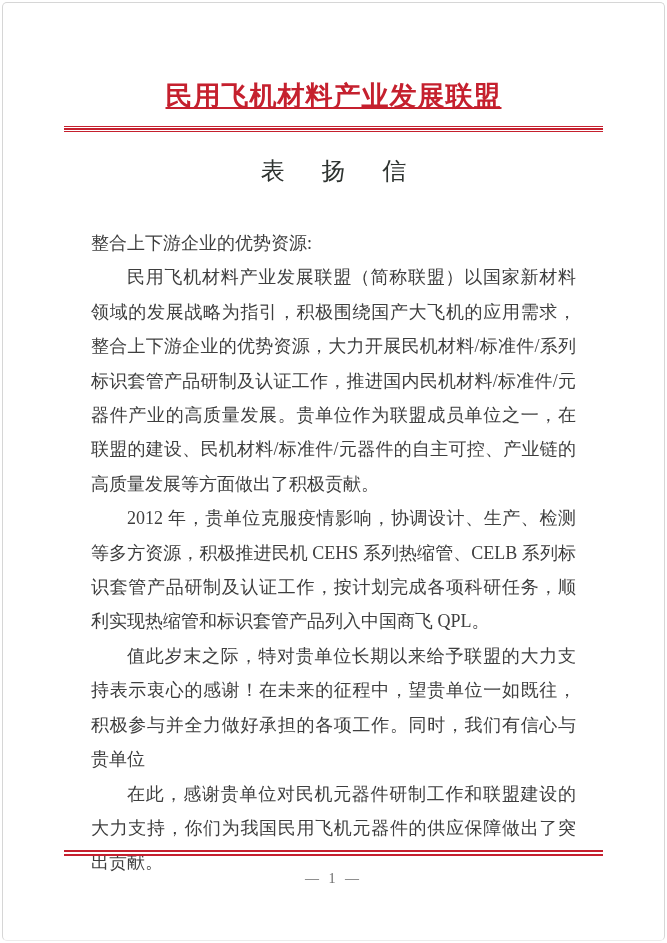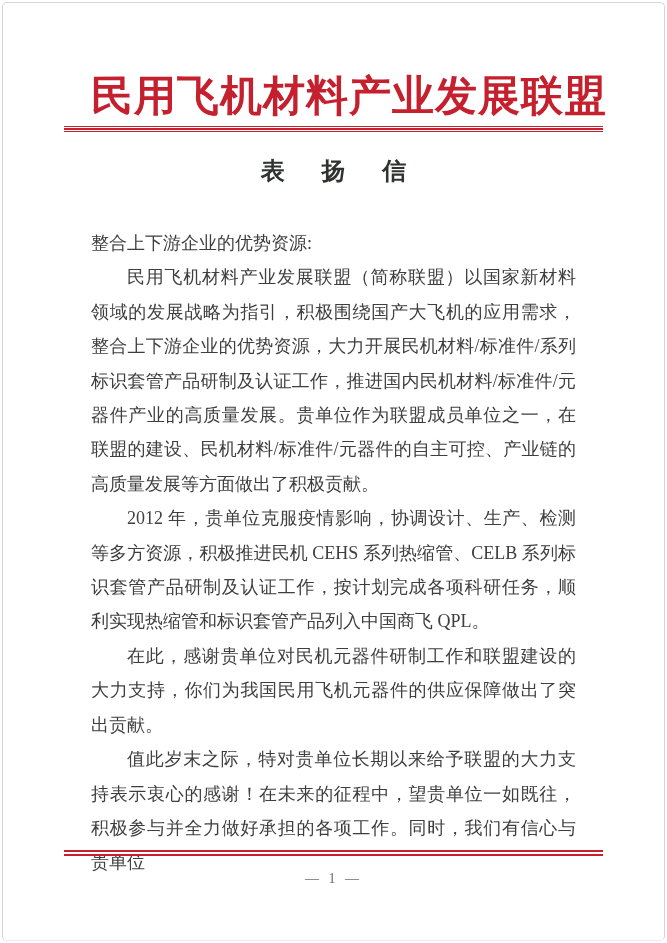--- a/index.html
+++ b/index.html
@@ -22,45 +22,46 @@
     border-radius:5px;
     overflow:hidden;
   }
 
   .content{ padding:0 88px; }
 
   .org-title{
     padding-top:70px;
     font-family:"Liberation Sans","DejaVu Sans",sans-serif;
     font-weight:bold;
-    font-size:42px;
+    font-size:27px;
     line-height:46px;
     letter-spacing:1px;
     color:var(--accent-red);
     text-align:center;
     white-space:nowrap;
+    text-decoration:underline;
   }
 
   
   .masthead-rule{
     height:6px;
     margin:7px -27px 0 -27px;
     background:linear-gradient(
       to bottom,
       var(--accent-red) 0 24%,
       #fff 24% 40%,
       var(--accent-red) 40% 66%,
       #fff 66% 80%,
       var(--accent-red) 80% 100%);
   }
 
   .doc-title{
     margin-top:22px;
     font-family:"Liberation Sans","DejaVu Sans",sans-serif;
-    font-weight:700;
+    font-weight:400;
     font-size:24px;
     line-height:34px;
     color:#2E3330;
     text-align:center;
     letter-spacing:15px;
     text-indent:15px; 
     white-space:nowrap;
   }
 
   .letter-body{
@@ -103,21 +104,21 @@
     <div class="org-title">民用飞机材料产业发展联盟</div>
 
     <div class="masthead-rule"></div>
 
     <div class="doc-title">表 扬 信</div>
 
     <div class="letter-body">
       <p class="salutation">整合上下游企业的优势资源:</p>
       <p>民用飞机材料产业发展联盟（简称联盟）以国家新材料领域的发展战略为指引，积极围绕国产大飞机的应用需求，整合上下游企业的优势资源，大力开展民机材料/标准件/系列标识套管产品研制及认证工作，推进国内民机材料/标准件/元器件产业的高质量发展。贵单位作为联盟成员单位之一，在联盟的建设、民机材料/标准件/元器件的自主可控、产业链的高质量发展等方面做出了积极贡献。</p>
       <p>2012 年，贵单位克服疫情影响，协调设计、生产、检测等多方资源，积极推进民机 CEHS 系列热缩管、CELB 系列标识套管产品研制及认证工作，按计划完成各项科研任务，顺利实现热缩管和标识套管产品列入中国商飞 QPL。</p>
+      <p>值此岁末之际，特对贵单位长期以来给予联盟的大力支持表示衷心的感谢！在未来的征程中，望贵单位一如既往，积极参与并全力做好承担的各项工作。同时，我们有信心与贵单位</p>
       <p>在此，感谢贵单位对民机元器件研制工作和联盟建设的大力支持，你们为我国民用飞机元器件的供应保障做出了突出贡献。</p>
-      <p>值此岁末之际，特对贵单位长期以来给予联盟的大力支持表示衷心的感谢！在未来的征程中，望贵单位一如既往，积极参与并全力做好承担的各项工作。同时，我们有信心与贵单位</p>
     </div>
   </div>
 
   <div class="footer-rule"></div>
 
   <div class="page-number">— 1 —</div>
 </div>
 
 </body></html>

